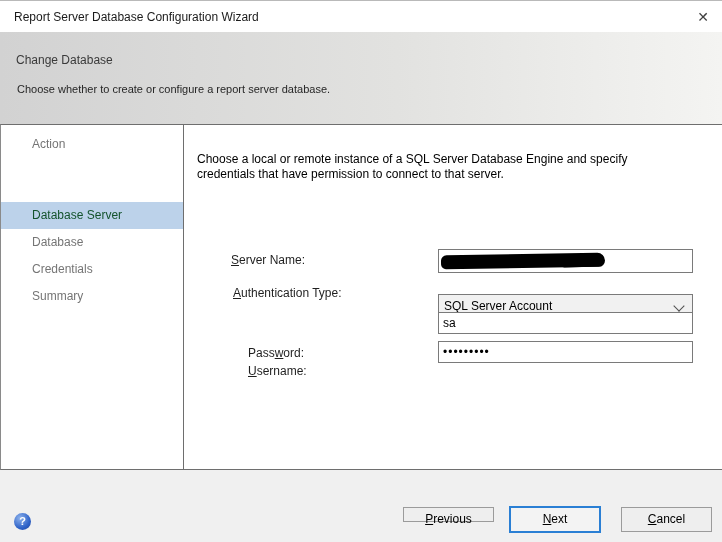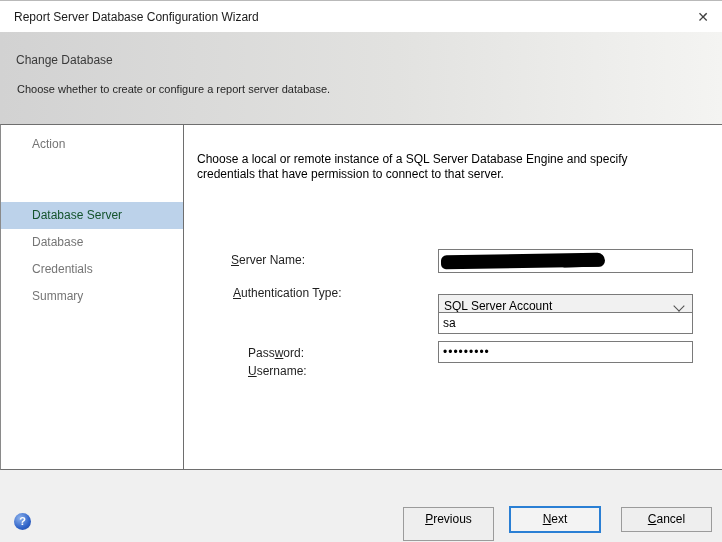--- a/index.html
+++ b/index.html
@@ -49,21 +49,21 @@
   .chev { position:absolute; right:9px; top:7px; width:8px; height:8px;
     border-right:1px solid #4f4f4f; border-bottom:1px solid #4f4f4f; transform:rotate(45deg); }
   .btn { position:absolute; background:#eeeeee; border:1px solid #9b9b9b; text-align:center;
     font-family:"Liberation Sans", sans-serif; font-size:12px; color:#000; cursor:default; }
   .btn-test { left:350px; top:245px; width:159px; height:23px; line-height:21px; }
   
   .footer { position:absolute; top:469px; left:0; width:722px; height:73px; background:#f0f0f0; }
   .help-icon { position:absolute; left:14px; top:43px; width:17px; height:17px; border-radius:50%;
     background:radial-gradient(circle at 35% 30%, #8db2ec, #2e62c8 62%, #1b3f96);
     color:#fff; font-weight:bold; font-size:11px; text-align:center; line-height:17px; cursor:default; }
-  .btn-previous { left:403px; top:37px; width:91px; height:34px; line-height:23px;text-align:center; }
+  .btn-previous { left:403px; top:37px; width:91px; height:15px; line-height:23px;text-align:center; }
   .btn-next { left:509px; top:36px; width:92px; height:27px; line-height:23px; border:2px solid #2a7fd4; background:#f3f3f3; }
   .btn-cancel { left:621px; top:37px; width:91px; height:25px; line-height:23px; }
   u { text-decoration:underline; }
 </style>
 </head>
 <body>
 
 <div class="window">
 
   <div class="titlebar">

